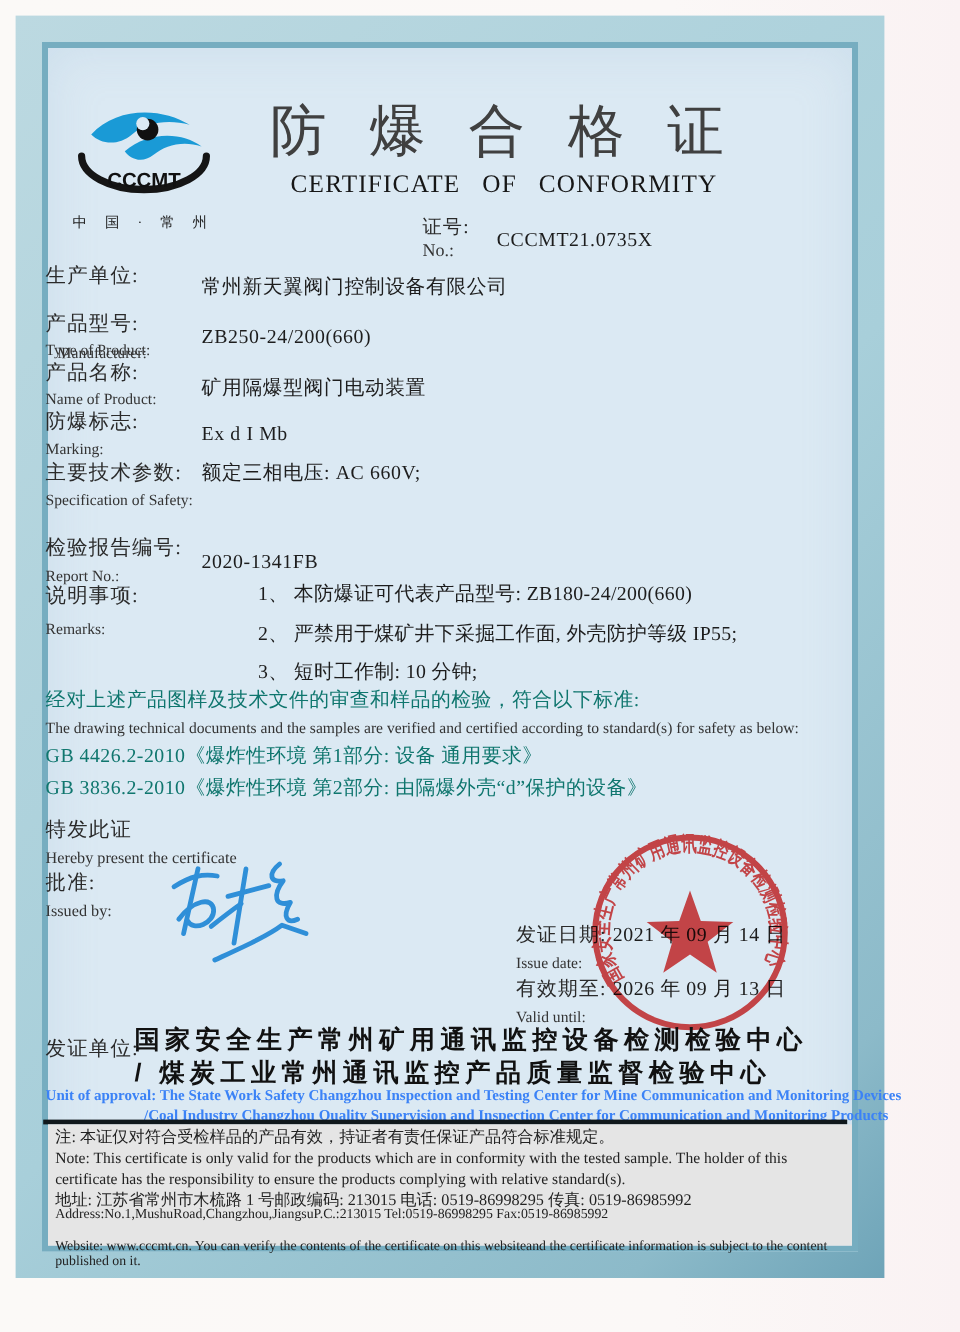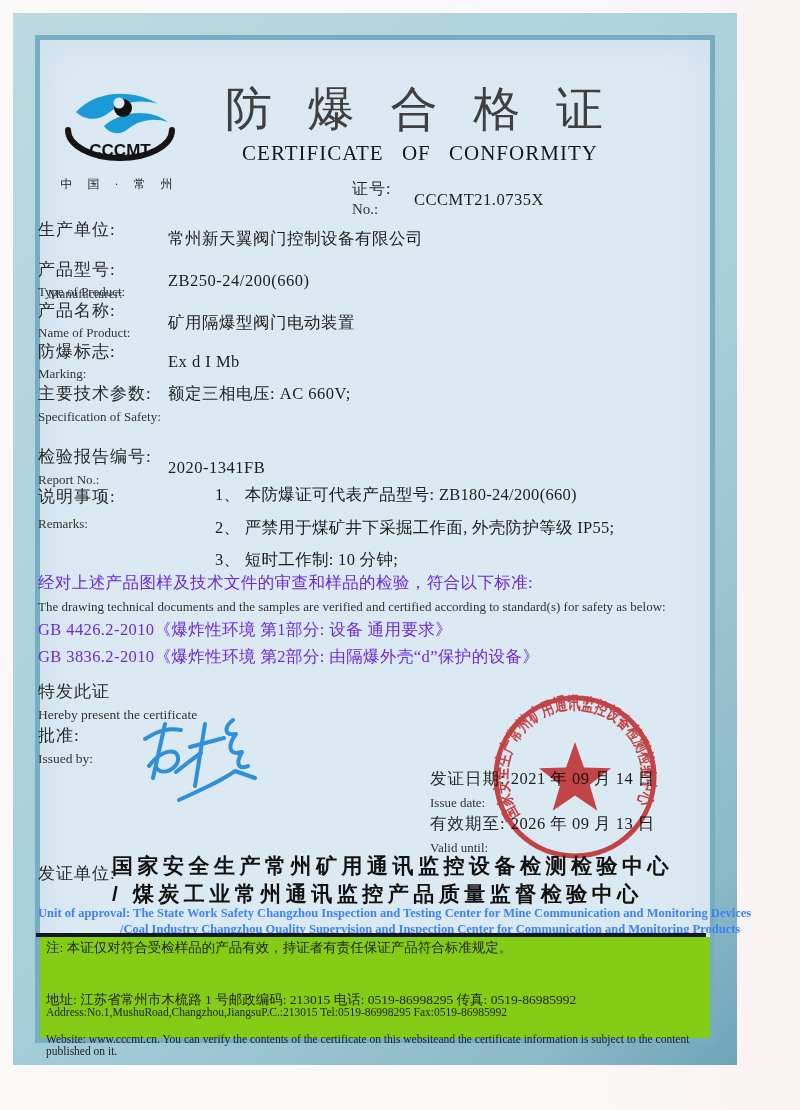--- a/index.html
+++ b/index.html
@@ -19,25 +19,25 @@
     background:#dbe9f3;
     box-shadow:inset 0 0 40px rgba(160,190,215,.25);
   }
   .abs{position:absolute;}
   .cn-label{font-size:17px;color:#2a2a2a;letter-spacing:1px;text-align:right;}
   .en-label{font-size:13px;color:#333;}
   .value{font-size:16.5px;color:#1d1d1d;letter-spacing:.5px;}
   .title-cn{font-size:47px;letter-spacing:12px;color:#404040;text-align:center;font-weight:500;}
   .title-en{font-size:21px;letter-spacing:1px;word-spacing:12px;color:#171717;text-align:center;font-family:Liberation Serif, serif;}
   .remark-item{font-size:16.5px;color:#1d1d1d;margin-bottom:10.5px;letter-spacing:.3px;}
-  .std{font-size:16.5px;color:#6d28d9;letter-spacing:.4px;}
+  .std{font-size:16.5px;color:#0f766e;letter-spacing:.4px;}
   .unit-cn{font-family:"Liberation Sans","DejaVu Sans",sans-serif;font-weight:bold;font-size:21px;letter-spacing:4.5px;color:#111;}
   .unit-en{font-size:12.5px;font-weight:bold;color:#3b82f6;}
   .sep-line{position:absolute;left:36px;top:933px;width:670px;height:4px;background:#10181c;}
-  .note-box{position:absolute;left:40px;top:937px;width:670px;height:101px;background:#84cc16;}
+  .note-box{position:absolute;left:40px;top:937px;width:670px;height:101px;background:#e5e5e5;}
   .note-box .t{position:absolute;left:6px;}
   .small-cn{font-size:13.5px;color:#222;}
   .small-en{font-size:13px;color:#222;}
   .tiny-en{font-size:11.5px;color:#222;}
   .stamp{mix-blend-mode:multiply;opacity:.92;}
   .logo-sub{font-size:12px;letter-spacing:6px;color:#222;text-align:center;}
 </style>
 </head>
 <body>
 
@@ -136,16 +136,17 @@
 
 <div class="abs cn-label" style="left:38px;top:862px;">发证单位:</div>
 <div class="abs unit-cn" style="left:112px;top:852px;">国家安全生产常州矿用通讯监控设备检测检验中心</div>
 <div class="abs unit-cn" style="left:112px;top:880px;">/ 煤炭工业常州通讯监控产品质量监督检验中心</div>
 <div class="abs unit-en" style="left:38px;top:906px;">Unit of approval: The State Work Safety Changzhou Inspection and Testing Center for Mine Communication and Monitoring Devices</div>
 <div class="abs unit-en" style="left:120px;top:922px;">/Coal Industry Changzhou Quality Supervision and Inspection Center for Communication and Monitoring Products</div>
 
 <div class="sep-line"></div>
 <div class="note-box">
   <div class="t small-cn" style="top:2px;">注: 本证仅对符合受检样品的产品有效，持证者有责任保证产品符合标准规定。</div>
+  <div class="t small-en" style="top:19px;width:655px;line-height:18px;">Note: This certificate is only valid for the products which are in conformity with the tested sample. The holder of this certificate has the responsibility to ensure the products complying with relative standard(s).</div>
   <div class="t small-cn" style="top:54px;">地址: 江苏省常州市木梳路 1 号邮政编码: 213015 电话: 0519-86998295  传真: 0519-86985992</div>
   <div class="t tiny-en" style="top:69px;">Address:No.1,MushuRoad,Changzhou,JiangsuP.C.:213015   Tel:0519-86998295 Fax:0519-86985992</div>
   <div class="t tiny-en" style="top:96px;width:658px;">Website:  www.cccmt.cn. You can verify the contents of the certificate on this websiteand the certificate information is subject to the content published on it.</div>
 </div>
 
 </body></html>

